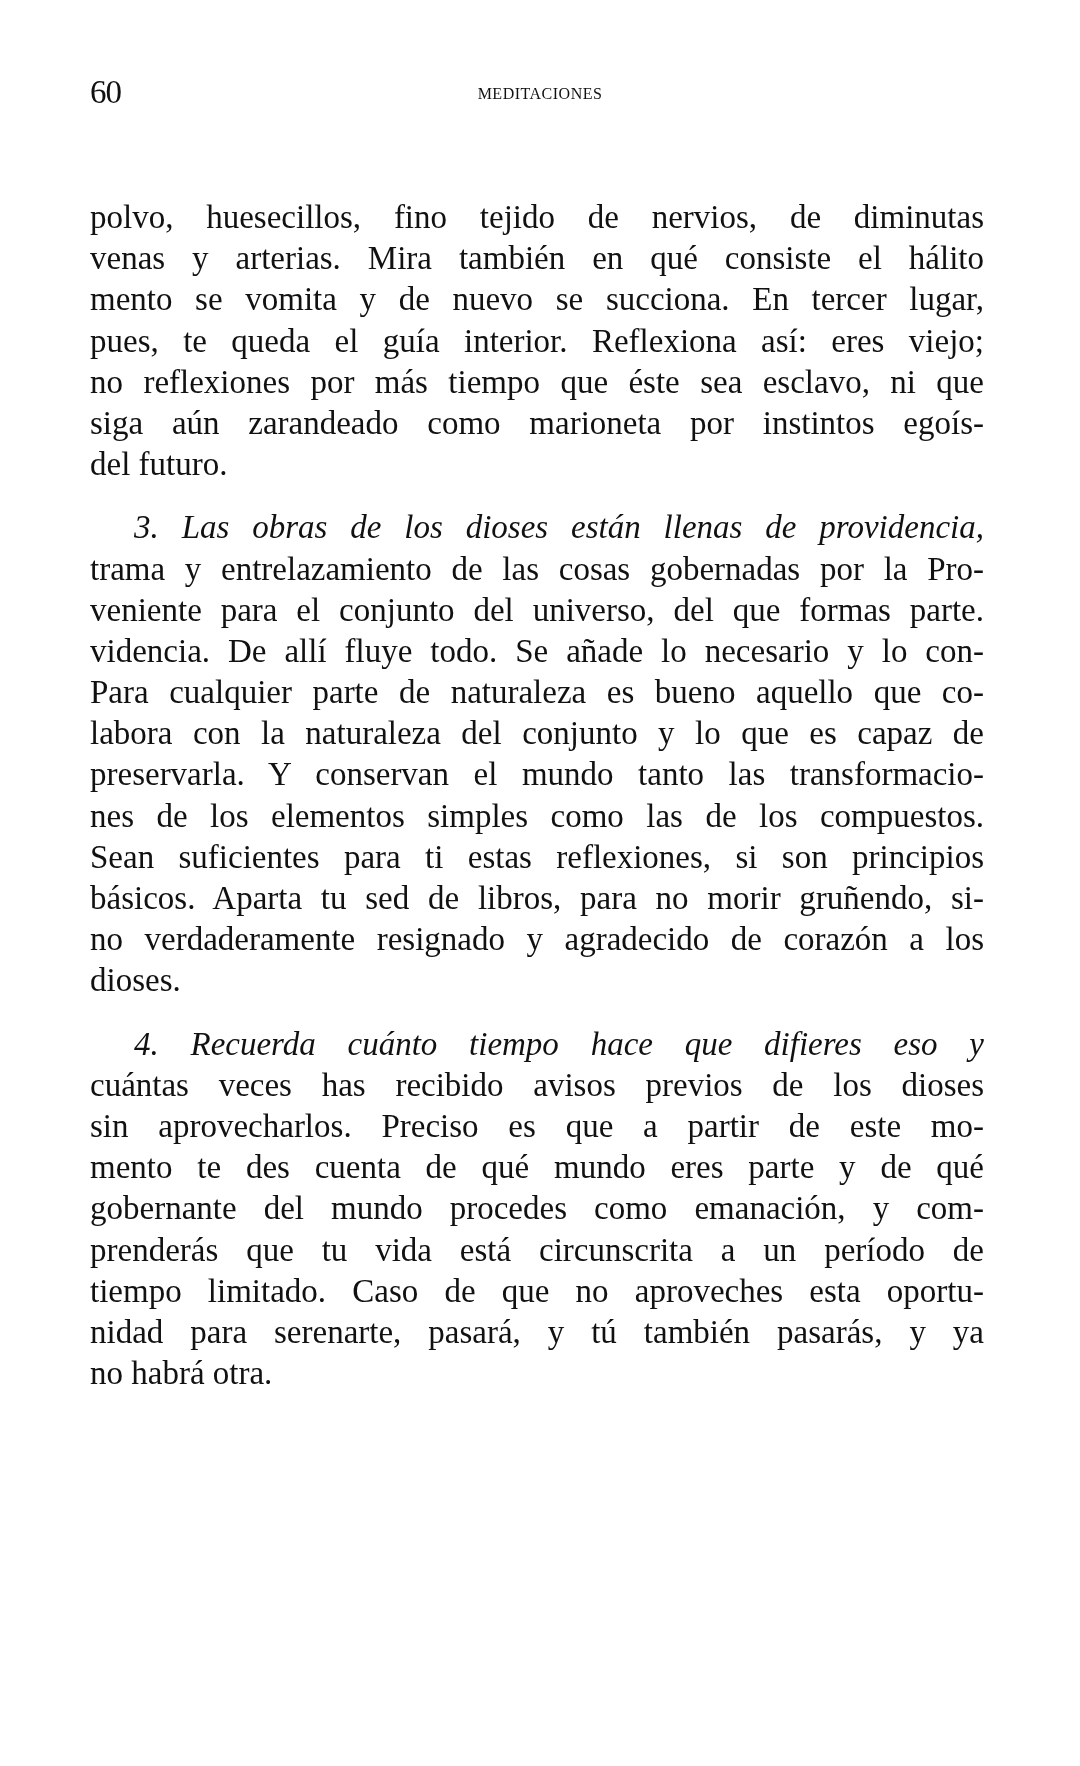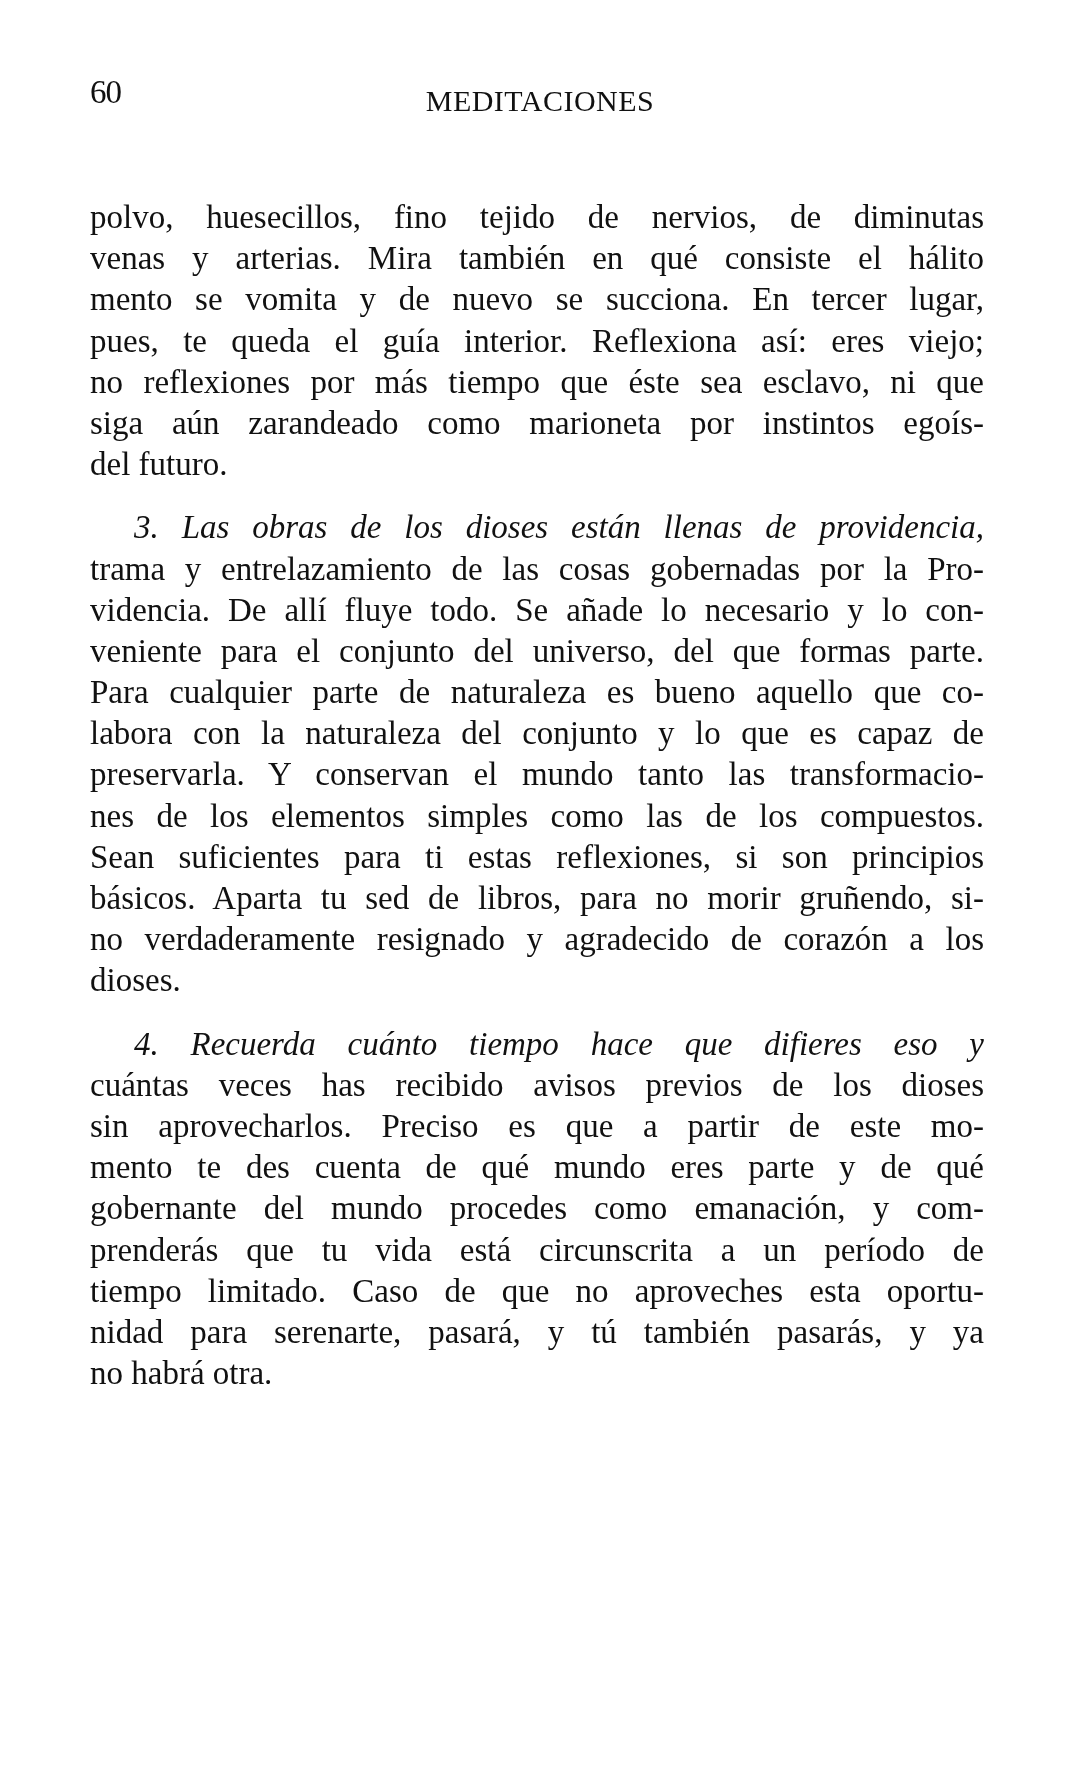--- a/index.html
+++ b/index.html
@@ -1,20 +1,20 @@
 <!DOCTYPE html>
 <html><head>
 <meta charset="utf-8">
 <style>
   html, body { margin: 0; padding: 0; background: #ffffff; }
   body { width: 1080px; height: 1766px; position: relative; overflow: hidden;
          font-family: "Liberation Serif", "DejaVu Serif", serif; color: #111; }
   .page-number { position: absolute; left: 90px; top: 76px; font-size: 33px; line-height: 1; letter-spacing: -1px; }
   .running-head { position: absolute; left: 0; width: 1080px; top: 86px; text-align: center;
-                  font-size: 30px; letter-spacing: 0.5px; line-height: 1; }
+                  font-size: 16px; letter-spacing: 0.5px; line-height: 1; }
   .body-text { position: absolute; left: 90px; top: 197px; width: 902px; }
   .para { margin: 0 8px 22px 0; }
   .line { display: block; height: 41.2px; line-height: 41.2px; font-size: 33px;
           white-space: nowrap; text-align: justify; text-align-last: justify;
           transform-origin: left center; }
   .line.last { text-align-last: left; }
   .line.indent { padding-left: 44px; font-style: italic; }
 </style>
 </head>
 <body>
@@ -30,22 +30,22 @@
       <span class="line">mento se vomita y de nuevo se succiona. En tercer lugar,</span>
       <span class="line">pues, te queda el guía interior. Reflexiona así: eres viejo;</span>
       <span class="line">no reflexiones por más tiempo que éste sea esclavo, ni que</span>
       <span class="line">siga aún zarandeado como marioneta por instintos egoís-</span>
       <span class="line last">del futuro.</span>
     </div>
 
     <div class="para">
       <span class="line indent">3. Las obras de los dioses están llenas de providencia,</span>
       <span class="line">trama y entrelazamiento de las cosas gobernadas por la Pro-</span>
+      <span class="line">veniente para el conjunto del universo, del que formas parte.</span>
       <span class="line">videncia. De allí fluye todo. Se añade lo necesario y lo con-</span>
-      <span class="line">veniente para el conjunto del universo, del que formas parte.</span>
       <span class="line">Para cualquier parte de naturaleza es bueno aquello que co-</span>
       <span class="line">labora con la naturaleza del conjunto y lo que es capaz de</span>
       <span class="line">preservarla. Y conservan el mundo tanto las transformacio-</span>
       <span class="line">nes de los elementos simples como las de los compuestos.</span>
       <span class="line">Sean suficientes para ti estas reflexiones, si son principios</span>
       <span class="line">básicos. Aparta tu sed de libros, para no morir gruñendo, si-</span>
       <span class="line">no verdaderamente resignado y agradecido de corazón a los</span>
       <span class="line last">dioses.</span>
     </div>
 

